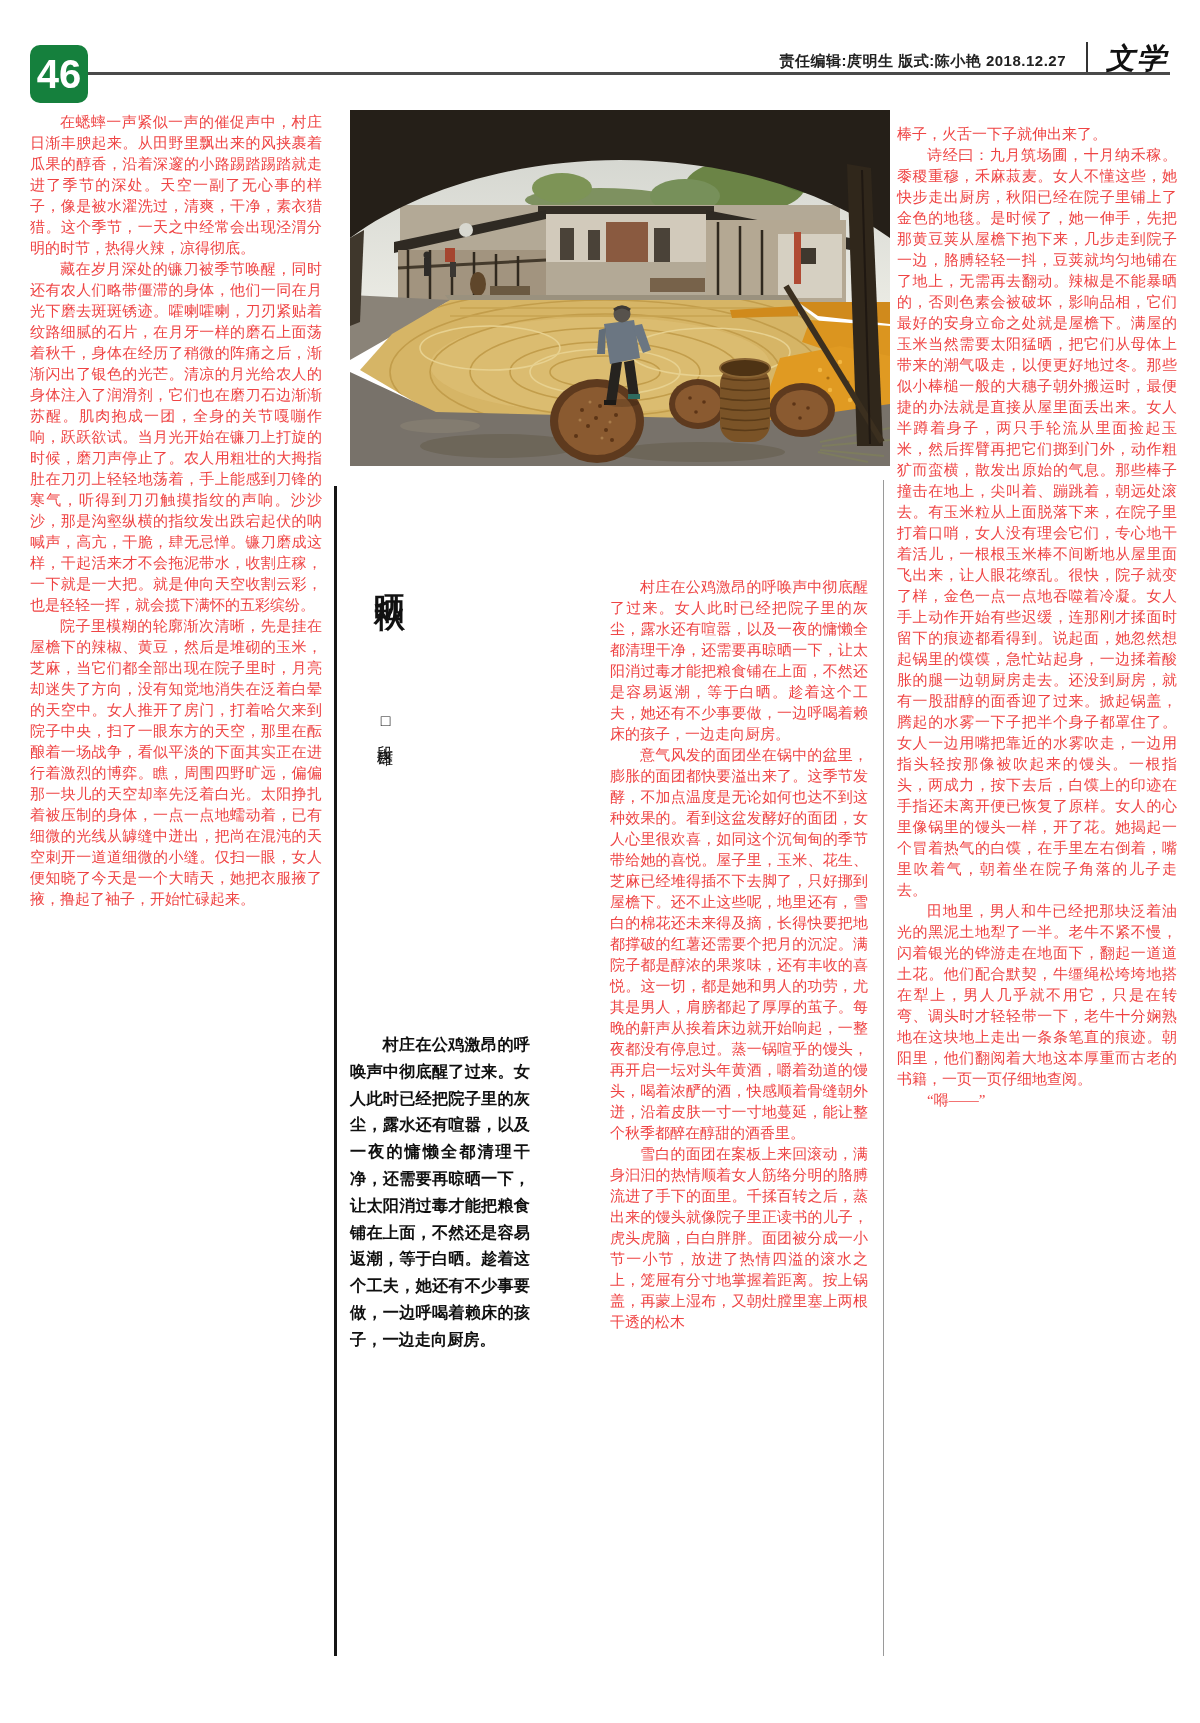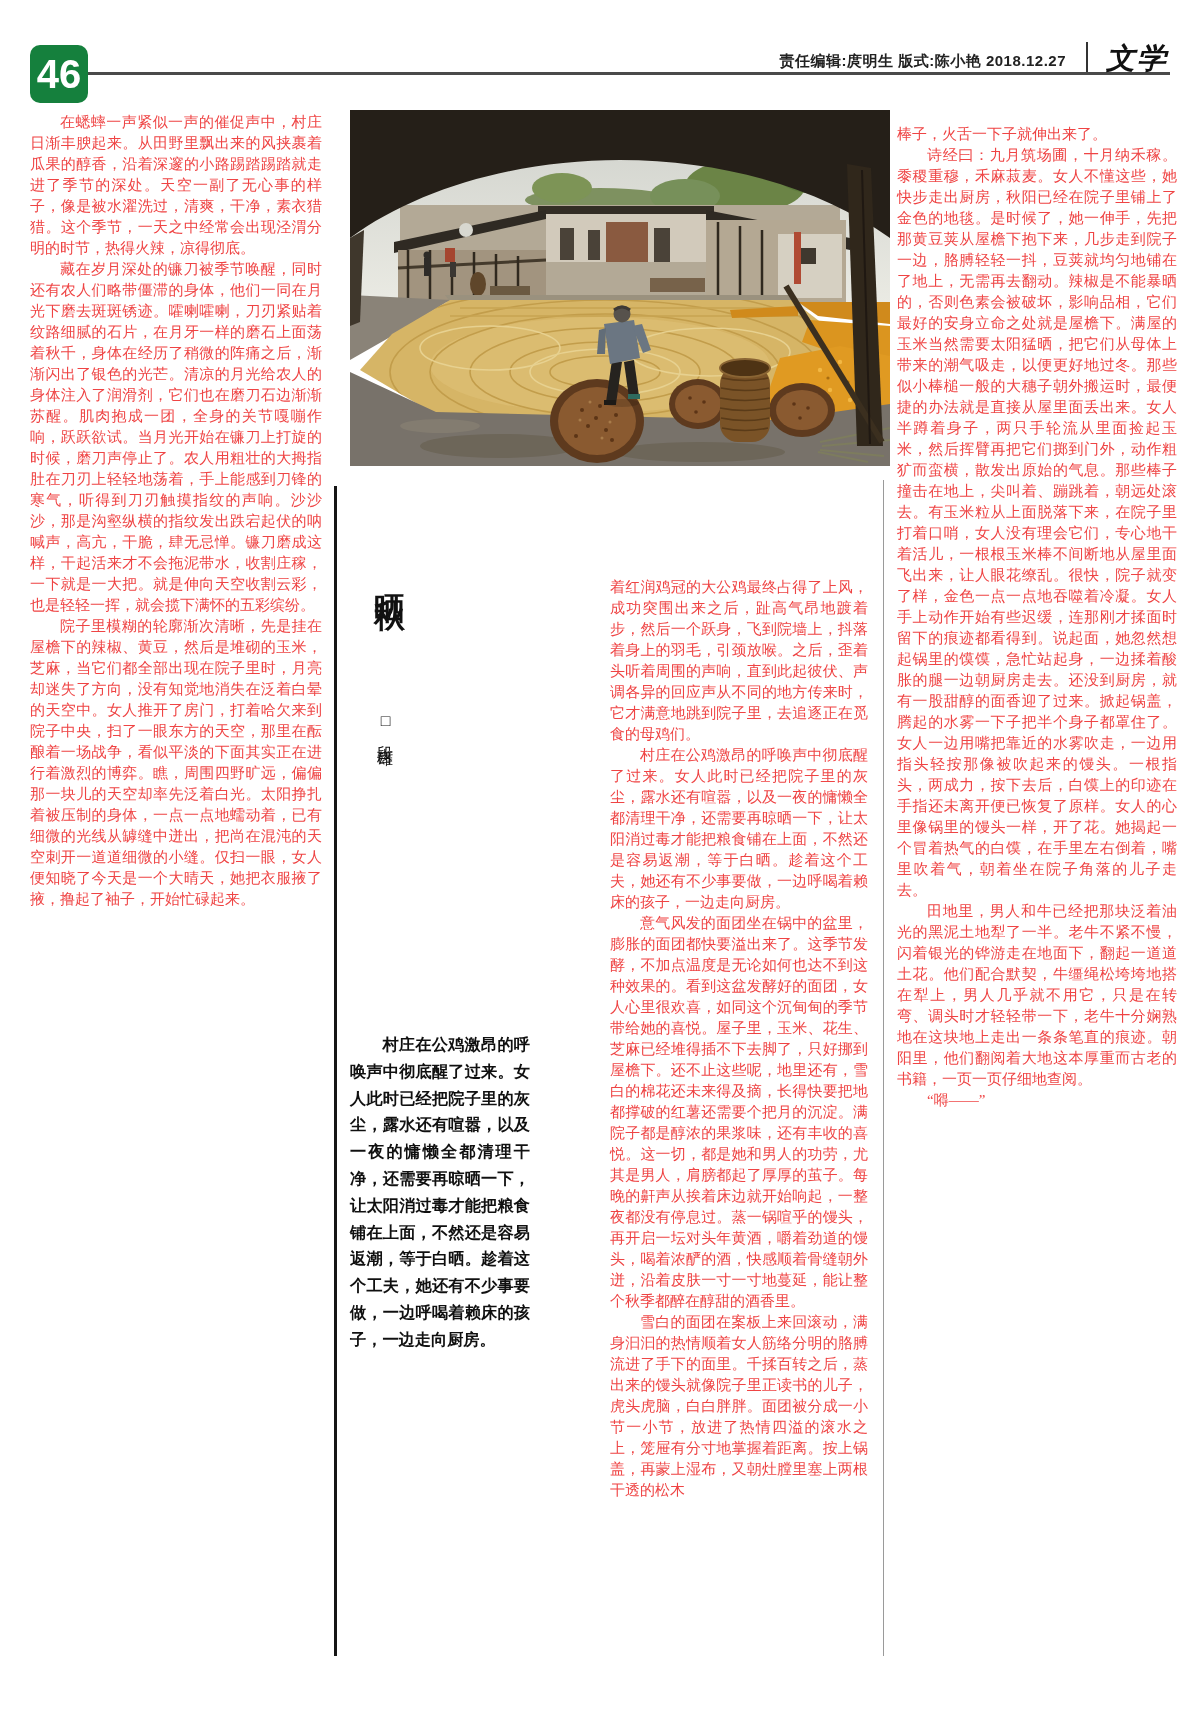--- a/index.html
+++ b/index.html
@@ -250,21 +250,20 @@
   <div class="author-vert">□段吉雄</div>
 
   <div class="pull-quote">村庄在公鸡激昂的呼唤声中彻底醒了过来。女人此时已经把院子里的灰尘，露水还有喧嚣，以及一夜的慵懒全都清理干净，还需要再晾晒一下，让太阳消过毒才能把粮食铺在上面，不然还是容易返潮，等于白晒。趁着这个工夫，她还有不少事要做，一边呼喝着赖床的孩子，一边走向厨房。</div>
 
   <div id="col1" class="column">
       <p class="para">在蟋蟀一声紧似一声的催促声中，村庄日渐丰腴起来。从田野里飘出来的风挟裹着瓜果的醇香，沿着深邃的小路踢踏踢踏就走进了季节的深处。天空一副了无心事的样子，像是被水濯洗过，清爽，干净，素衣猎猎。这个季节，一天之中经常会出现泾渭分明的时节，热得火辣，凉得彻底。</p>
       <p class="para">藏在岁月深处的镰刀被季节唤醒，同时还有农人们略带僵滞的身体，他们一同在月光下磨去斑斑锈迹。嚯喇嚯喇，刀刃紧贴着纹路细腻的石片，在月牙一样的磨石上面荡着秋千，身体在经历了稍微的阵痛之后，渐渐闪出了银色的光芒。清凉的月光给农人的身体注入了润滑剂，它们也在磨刀石边渐渐苏醒。肌肉抱成一团，全身的关节嘎嘣作响，跃跃欲试。当月光开始在镰刀上打旋的时候，磨刀声停止了。农人用粗壮的大拇指肚在刀刃上轻轻地荡着，手上能感到刀锋的寒气，听得到刀刃触摸指纹的声响。沙沙沙，那是沟壑纵横的指纹发出跌宕起伏的呐喊声，高亢，干脆，肆无忌惮。镰刀磨成这样，干起活来才不会拖泥带水，收割庄稼，一下就是一大把。就是伸向天空收割云彩，也是轻轻一挥，就会揽下满怀的五彩缤纷。</p>
       <p class="para">院子里模糊的轮廓渐次清晰，先是挂在屋檐下的辣椒、黄豆，然后是堆砌的玉米，芝麻，当它们都全部出现在院子里时，月亮却迷失了方向，没有知觉地消失在泛着白晕的天空中。女人推开了房门，打着哈欠来到院子中央，扫了一眼东方的天空，那里在酝酿着一场战争，看似平淡的下面其实正在进行着激烈的博弈。瞧，周围四野旷远，偏偏那一块儿的天空却率先泛着白光。太阳挣扎着被压制的身体，一点一点地蠕动着，已有细微的光线从罅缝中迸出，把尚在混沌的天空刺开一道道细微的小缝。仅扫一眼，女人便知晓了今天是一个大晴天，她把衣服掖了掖，撸起了袖子，开始忙碌起来。</p>
     </div>
   <div id="col3" class="column">
-      <p class="para noindent">着红润鸡冠的大公鸡最终占得了上风，成功突围出来之后，趾高气昂地踱着步，然后一个跃身，飞到院墙上，抖落着身上的羽毛，引颈放喉。之后，歪着头听着周围的声响，直到此起彼伏、声调各异的回应声从不同的地方传来时，它才满意地跳到院子里，去追逐正在觅食的母鸡们。</p>
       <p class="para">村庄在公鸡激昂的呼唤声中彻底醒了过来。女人此时已经把院子里的灰尘，露水还有喧嚣，以及一夜的慵懒全都清理干净，还需要再晾晒一下，让太阳消过毒才能把粮食铺在上面，不然还是容易返潮，等于白晒。趁着这个工夫，她还有不少事要做，一边呼喝着赖床的孩子，一边走向厨房。</p>
       <p class="para">意气风发的面团坐在锅中的盆里，膨胀的面团都快要溢出来了。这季节发酵，不加点温度是无论如何也达不到这种效果的。看到这盆发酵好的面团，女人心里很欢喜，如同这个沉甸甸的季节带给她的喜悦。屋子里，玉米、花生、芝麻已经堆得插不下去脚了，只好挪到屋檐下。还不止这些呢，地里还有，雪白的棉花还未来得及摘，长得快要把地都撑破的红薯还需要个把月的沉淀。满院子都是醇浓的果浆味，还有丰收的喜悦。这一切，都是她和男人的功劳，尤其是男人，肩膀都起了厚厚的茧子。每晚的鼾声从挨着床边就开始响起，一整夜都没有停息过。蒸一锅喧乎的馒头，再开启一坛对头年黄酒，嚼着劲道的馒头，喝着浓酽的酒，快感顺着骨缝朝外迸，沿着皮肤一寸一寸地蔓延，能让整个秋季都醉在醇甜的酒香里。</p>
       <p class="para">雪白的面团在案板上来回滚动，满身汩汩的热情顺着女人筋络分明的胳膊流进了手下的面里。千揉百转之后，蒸出来的馒头就像院子里正读书的儿子，虎头虎脑，白白胖胖。面团被分成一小节一小节，放进了热情四溢的滚水之上，笼屉有分寸地掌握着距离。按上锅盖，再蒙上湿布，又朝灶膛里塞上两根干透的松木</p>
     </div>
   <div id="col4" class="column">
       <p class="para noindent">棒子，火舌一下子就伸出来了。</p>
       <p class="para">诗经曰：九月筑场圃，十月纳禾稼。黍稷重穆，禾麻菽麦。女人不懂这些，她快步走出厨房，秋阳已经在院子里铺上了金色的地毯。是时候了，她一伸手，先把那黄豆荚从屋檐下抱下来，几步走到院子一边，胳膊轻轻一抖，豆荚就均匀地铺在了地上，无需再去翻动。辣椒是不能暴晒的，否则色素会被破坏，影响品相，它们最好的安身立命之处就是屋檐下。满屋的玉米当然需要太阳猛晒，把它们从母体上带来的潮气吸走，以便更好地过冬。那些似小棒槌一般的大穗子朝外搬运时，最便捷的办法就是直接从屋里面丢出来。女人半蹲着身子，两只手轮流从里面捡起玉米，然后挥臂再把它们掷到门外，动作粗犷而蛮横，散发出原始的气息。那些棒子撞击在地上，尖叫着、蹦跳着，朝远处滚去。有玉米粒从上面脱落下来，在院子里打着口哨，女人没有理会它们，专心地干着活儿，一根根玉米棒不间断地从屋里面飞出来，让人眼花缭乱。很快，院子就变了样，金色一点一点地吞噬着冷凝。女人手上动作开始有些迟缓，连那刚才揉面时留下的痕迹都看得到。说起面，她忽然想起锅里的馍馍，急忙站起身，一边揉着酸胀的腿一边朝厨房走去。还没到厨房，就有一股甜醇的面香迎了过来。掀起锅盖，腾起的水雾一下子把半个身子都罩住了。女人一边用嘴把靠近的水雾吹走，一边用指头轻按那像被吹起来的馒头。一根指头，两成力，按下去后，白馍上的印迹在手指还未离开便已恢复了原样。女人的心里像锅里的馒头一样，开了花。她揭起一个冒着热气的白馍，在手里左右倒着，嘴里吹着气，朝着坐在院子角落的儿子走去。</p>
       <p class="para">田地里，男人和牛已经把那块泛着油光的黑泥土地犁了一半。老牛不紧不慢，闪着银光的铧游走在地面下，翻起一道道土花。他们配合默契，牛缰绳松垮垮地搭在犁上，男人几乎就不用它，只是在转弯、调头时才轻轻带一下，老牛十分娴熟地在这块地上走出一条条笔直的痕迹。朝阳里，他们翻阅着大地这本厚重而古老的书籍，一页一页仔细地查阅。</p>
       <p class="para">“嘚——”</p>
     </div>

